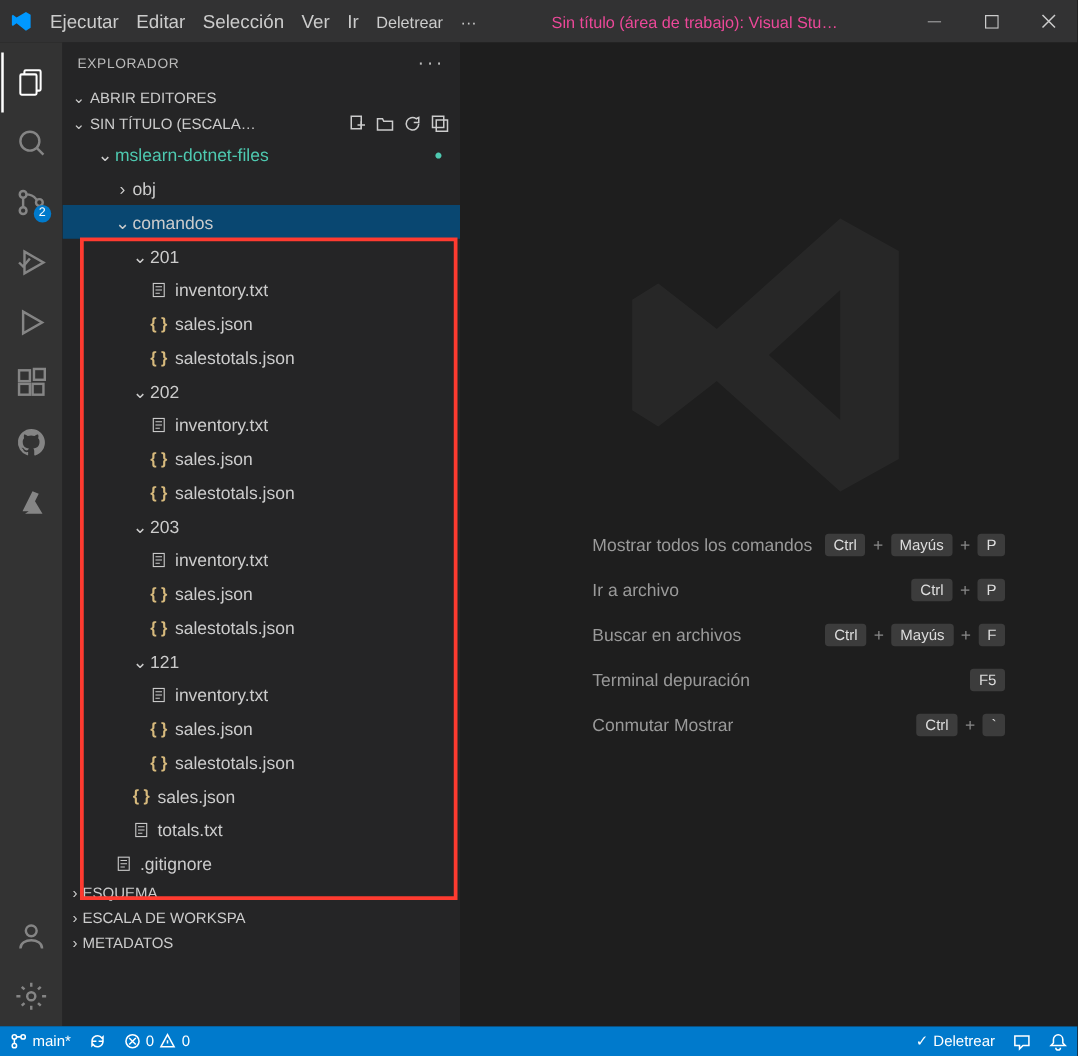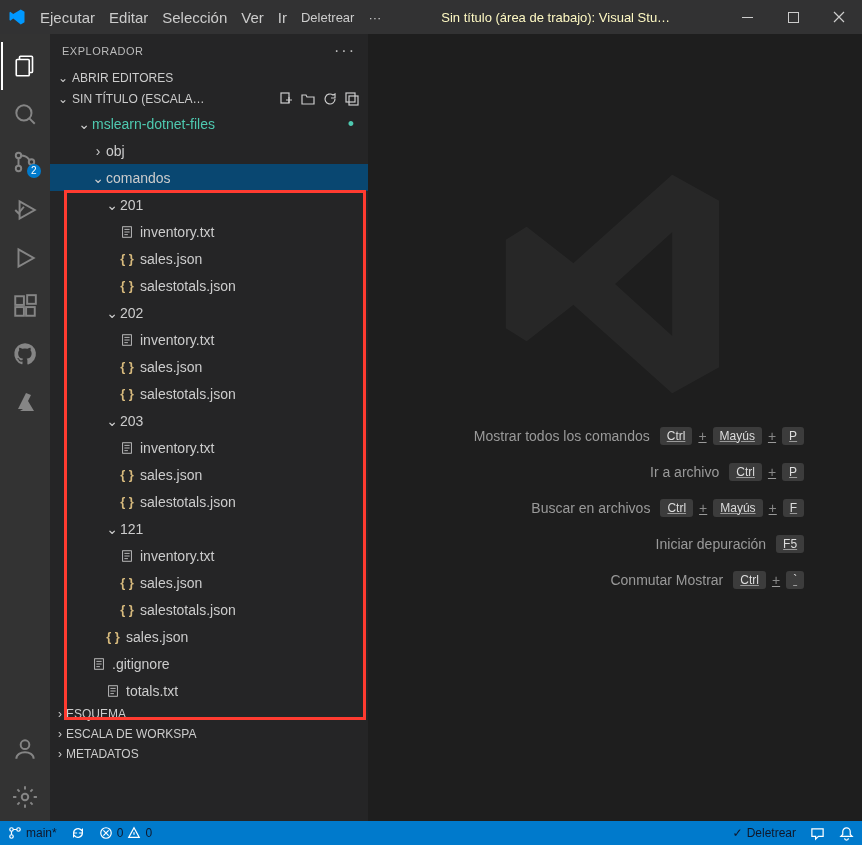--- a/index.html
+++ b/index.html
@@ -2,21 +2,21 @@
 <html><head>
 <meta charset="utf-8">
 <style>
 * { margin: 0; padding: 0; box-sizing: border-box; font-family: -apple-system, "Segoe UI", sans-serif; }
 body { width: 862px; height: 845px; background: #1e1e1e; color: #cccccc; overflow: hidden; display: flex; flex-direction: column; }
 
 .titlebar { height: 34px; background: #323233; display: flex; align-items: center; font-size: 13px; color: #cccccc; }
 .titlebar .logo { width: 34px; display:flex; align-items:center; justify-content:center; }
 .titlebar .menu { display: flex; gap: 2px; align-items: center; }
 .titlebar .menu span { padding: 4px 6px; cursor: default; }
-.titlebar .title { flex: 1; text-align: center; color: #fef9c3; font-size: 13px; overflow:hidden; white-space:nowrap; }
+.titlebar .title { flex: 1; text-align: center; color: #ec4899; font-size: 13px; overflow:hidden; white-space:nowrap; }
 .titlebar .winbtns { display: flex; }
 .titlebar .winbtn { width: 46px; height: 34px; display:flex; align-items:center; justify-content:center; color:#ccc; }
 
 .main { flex: 1; display: flex; min-height: 0; }
 
 .activitybar { width: 50px; background: #333333; display: flex; flex-direction: column; align-items: center; padding-top: 8px; }
 .activitybar .act { width: 48px; height: 48px; display:flex; align-items:center; justify-content:center; color:#858585; position:relative; }
 .activitybar .act.active { color:#fff; border-left: 2px solid #fff; }
 .activitybar .spacer { flex:1; }
 .badge { position:absolute; bottom:8px; left:26px; background:#007acc; color:#fff; border-radius:8px; font-size:10px; padding:0 4px; line-height:14px; }
@@ -35,27 +35,27 @@
 .row.green { color:#4ec9b0; }
 .row.sel { background:#094771; }
 .row .dot { margin-left:auto; margin-right:14px; color:#4ec9b0; font-size:18px; line-height:10px; }
 .redbox { position:absolute; border:3px solid #ff3b30; pointer-events:none; }
 
 .yellow { color:#d7ba7d; }
 
 .editor { flex:1; background:#1e1e1e; display:flex; align-items:center; justify-content:center; position:relative; }
 .watermark { position:absolute; top:120px; left:50%; transform:translateX(-50%); opacity:0.04; }
 .help { display:flex; flex-direction:column; gap:18px; font-size:14px; color:#9a9a9a; margin-top:160px; }
-.help-row { display:flex; align-items:center; justify-content:flex-end; gap:10px;margin-left:48px; }
+.help-row { display:flex; align-items:center; justify-content:space-between; gap:10px;margin-left:48px; }
 .help-row .lbl { text-align:right; }
-.help-row .keys { display:flex; align-items:center; gap:6px;text-decoration:underline; }
+.help-row .keys { display:flex; align-items:center; gap:6px; }
 .key { background:#3c3c3c; border-radius:3px; padding:2px 7px; font-size:12px; color:#ddd; }
 .plus { color:#888; }
 
-.statusbar { height: 24px; background:#007acc; color:#0f172a; display:flex; align-items:center; font-size:12px; padding:0 8px; gap:14px; }
+.statusbar { height: 24px; background:#007acc; color:#ffffff; display:flex; align-items:center; font-size:12px; padding:0 8px; gap:14px; }
 .statusbar .right { margin-left:auto; display:flex; align-items:center; gap:14px; }
 .sbitem { display:flex; align-items:center; gap:4px; }
 
 svg { display:block; }
 </style>
 </head>
 <body>
 
 <div class="titlebar">
   <div class="logo">
@@ -332,38 +332,38 @@
             <span>salestotals.json</span>
           </div>
           <div class="row">
             <span class="indent" style="width:54px"></span>
             <span class="ico">
               <span class="yellow" style="font-weight:bold;font-size:13px">{ }</span>
             </span>
             <span>sales.json</span>
           </div>
           <div class="row">
+            <span class="indent" style="width:54px"></span>
+            <span class="ico">
+              <svg width="14" height="14" viewBox="0 0 16 16">
+                <rect x="3" y="2" width="10" height="12" fill="none" stroke="#ccc"></rect>
+                <path d="M5 5h6M5 8h6M5 11h4" stroke="#ccc"></path>
+              </svg>
+            </span>
+            <span>totals.txt</span>
+          </div>
+          <div class="row">
             <span class="indent" style="width:40px"></span>
             <span class="ico">
               <svg width="14" height="14" viewBox="0 0 16 16">
                 <rect x="3" y="2" width="10" height="12" fill="none" stroke="#ccc"></rect>
                 <path d="M5 5h6M5 8h6M5 11h4" stroke="#ccc"></path>
               </svg>
             </span>
             <span>.gitignore</span>
-          </div>
-          <div class="row">
-            <span class="indent" style="width:54px"></span>
-            <span class="ico">
-              <svg width="14" height="14" viewBox="0 0 16 16">
-                <rect x="3" y="2" width="10" height="12" fill="none" stroke="#ccc"></rect>
-                <path d="M5 5h6M5 8h6M5 11h4" stroke="#ccc"></path>
-              </svg>
-            </span>
-            <span>totals.txt</span>
           </div>
         </div>
       <div class="section-head">
         <span class="chev">›</span>
         <span>ESQUEMA</span>
       </div>
       <div class="section-head">
         <span class="chev">›</span>
         <span>ESCALA DE WORKSPA</span>
       </div>
@@ -403,21 +403,21 @@
           <span class="lbl">Buscar en archivos</span>
           <span class="keys">
             <span class="key">Ctrl</span>
             <span class="plus">+</span>
             <span class="key">Mayús</span>
             <span class="plus">+</span>
             <span class="key">F</span>
           </span>
         </div>
         <div class="help-row">
-          <span class="lbl">Iniciar depuración</span>
+          <span class="lbl">Terminal depuración</span>
           <span class="keys">
             <span class="key">F5</span>
           </span>
         </div>
         <div class="help-row">
           <span class="lbl">Conmutar Mostrar</span>
           <span class="keys">
             <span class="key">Ctrl</span>
             <span class="plus">+</span>
             <span class="key">`</span>

